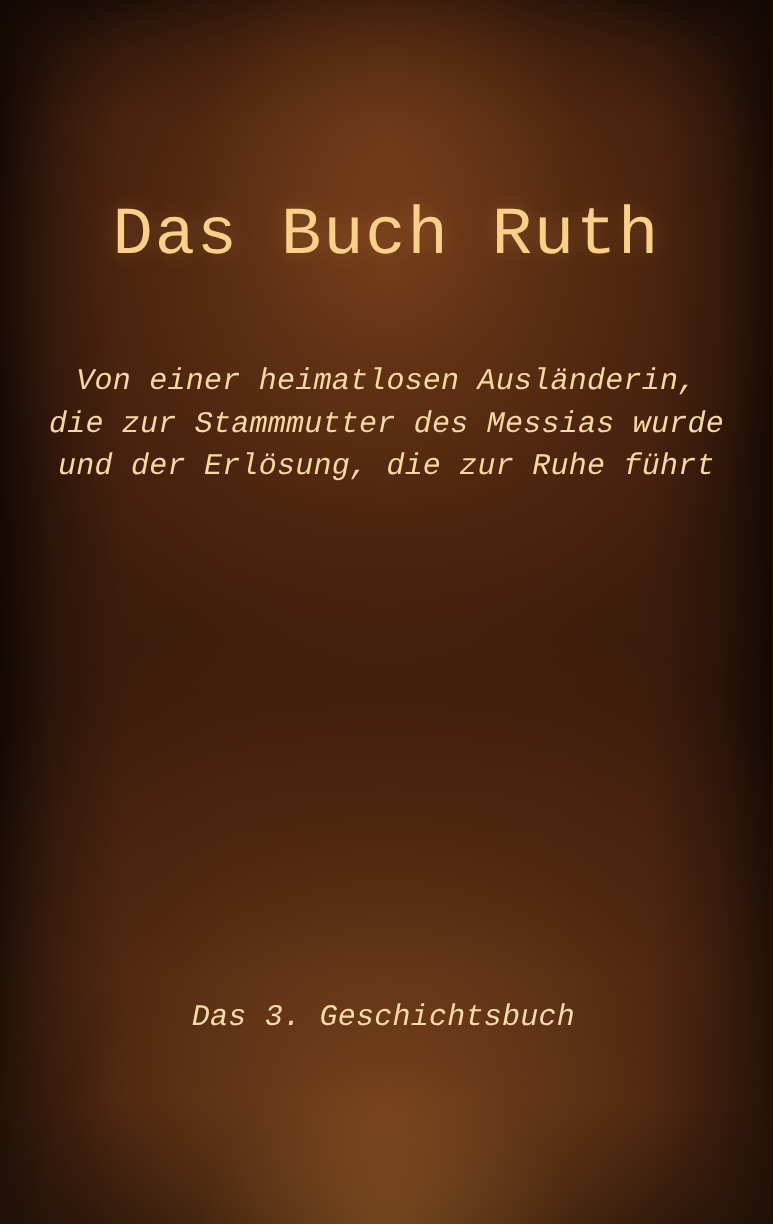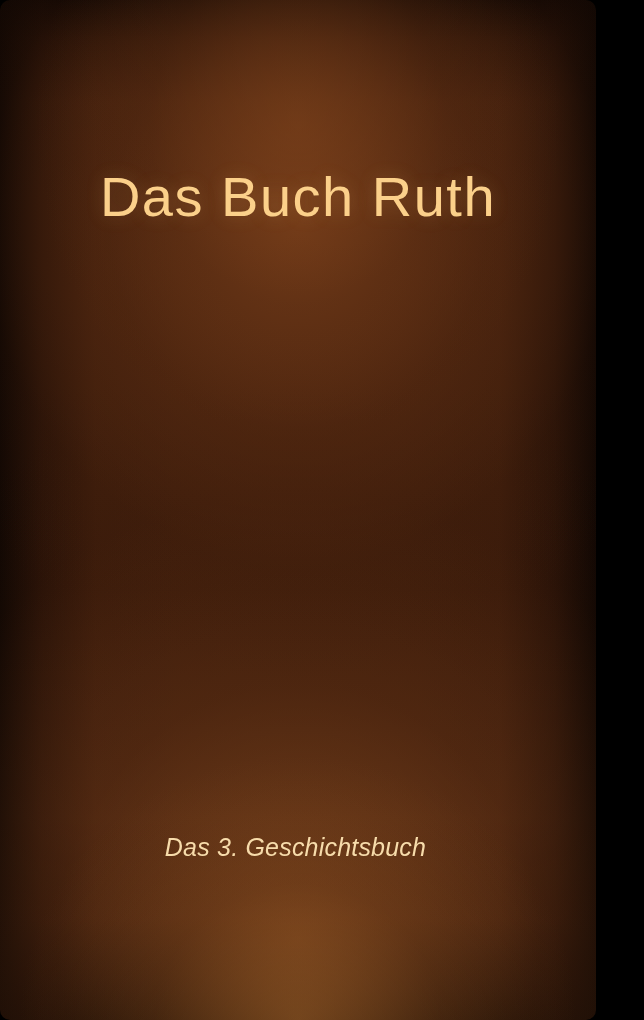--- a/index.html
+++ b/index.html
@@ -2,33 +2,32 @@
 <html><head>
 <meta charset="utf-8">
 <style>
   html, body {
     margin: 0;
     padding: 0;
     background: #000;
   }
   .cover {
     position: relative;
-    width: 596px;
+    width: 644px;
     height: 1020px;
     overflow: hidden;
     background-color: #3a1a0c;
     
     background-image:
       radial-gradient(ellipse 70% 45% at 50% 22%, rgba(120, 62, 26, 0.85) 0%, rgba(90, 44, 18, 0.45) 45%, rgba(60, 28, 11, 0.10) 75%, rgba(45, 20, 8, 0) 100%),
       radial-gradient(ellipse 90% 55% at 50% 92%, rgba(150, 86, 36, 0.55) 0%, rgba(105, 55, 22, 0.28) 45%, rgba(60, 28, 11, 0.05) 80%, rgba(45, 20, 8, 0) 100%),
       linear-gradient(90deg, rgba(16, 7, 3, 0.96) 0%, rgba(26, 11, 5, 0.55) 7%, rgba(40, 18, 8, 0.10) 16%, rgba(0,0,0,0) 30%, rgba(0,0,0,0) 70%, rgba(40, 18, 8, 0.10) 84%, rgba(26, 11, 5, 0.55) 93%, rgba(16, 7, 3, 0.96) 100%),
       linear-gradient(180deg, rgba(12, 5, 2, 0.98) 0%, rgba(24, 10, 4, 0.60) 4%, rgba(44, 20, 9, 0.15) 10%, rgba(0,0,0,0) 20%, rgba(0,0,0,0) 80%, rgba(30, 13, 6, 0.18) 90%, rgba(14, 6, 3, 0.80) 97%, rgba(8, 3, 1, 1) 100%),
       linear-gradient(180deg, #43200d 0%, #43200d 38%, #3d1c0b 58%, #4a2410 80%, #3a1a0b 100%);
-    font-family: Liberation Sans, sans-serif;
-    border-radius: 10px;
+    font-family: Liberation Mono, monospace;
   }
   
   .glow-bottom {
     position: absolute;
     left: 0; right: 0; bottom: 0;
     height: 340px;
     background: radial-gradient(ellipse 60% 100% at 50% 100%, rgba(190, 118, 50, 0.38) 0%, rgba(140, 80, 32, 0.18) 40%, rgba(80, 40, 16, 0.0) 78%);
     pointer-events: none;
   }
   .glow-top {
@@ -84,17 +83,22 @@
 </style>
 </head>
 <body>
 
 <div class="cover">
   <div class="glow-top"></div>
   <div class="glow-bottom"></div>
 
   <h1 class="title">Das Buch Ruth</h1>
 
+  <div class="subtitle">
+    <span class="line">Von einer heimatlosen Ausländerin,</span>
+    <span class="line">die zur Stammmutter des Messias wurde</span>
+    <span class="line">und der Erlösung, die zur Ruhe führt</span>
+  </div>
 
   <div class="footer">
     <span class="line">Das 3. Geschichtsbuch</span>
   </div>
 </div>
 
 </body></html>

